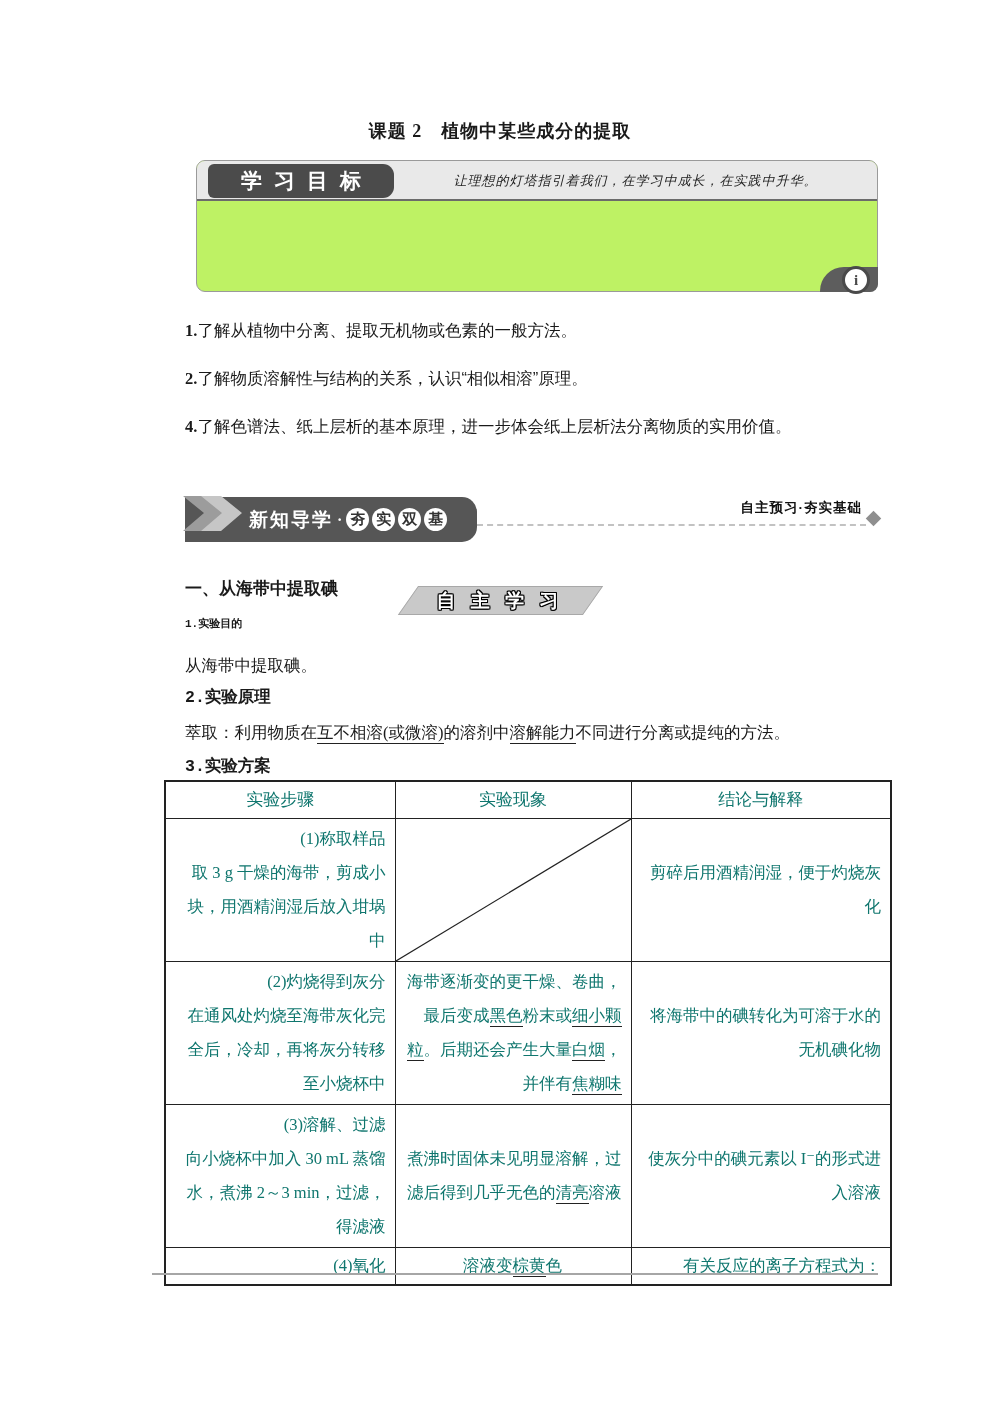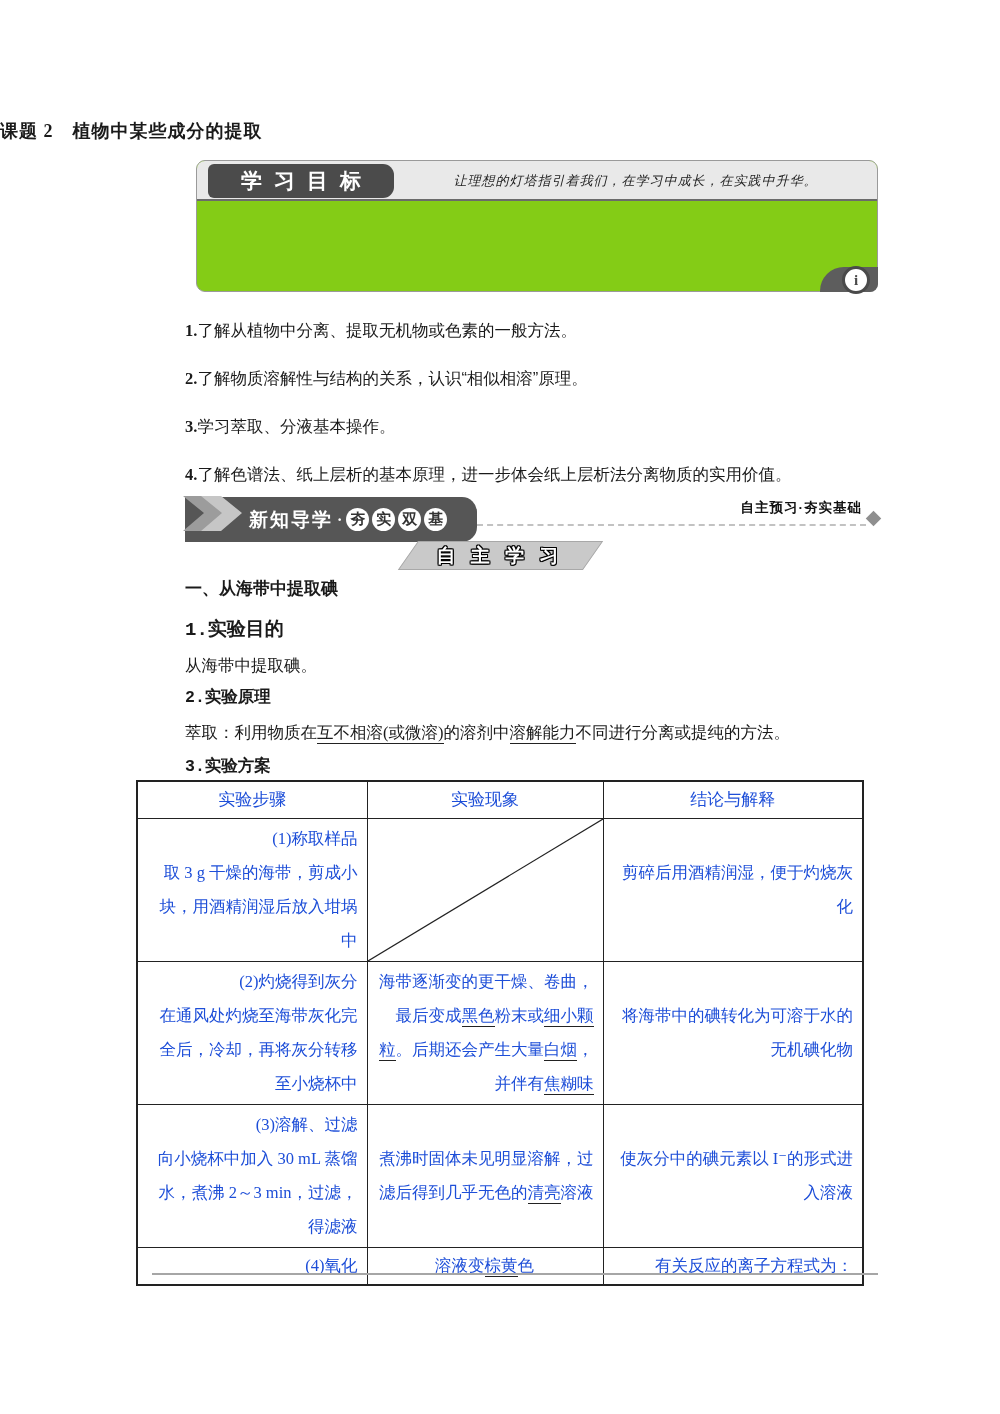--- a/index.html
+++ b/index.html
@@ -5,28 +5,28 @@
   * { margin:0; padding:0; box-sizing:border-box; }
   body { background:#ffffff; }
   .page {
     position:relative; width:1000px; height:1414px; margin:0 auto;
     background:#ffffff; color:#1a1a1a; overflow:hidden;
     font-family:"Liberation Serif","DejaVu Serif",serif;
   }
 
   
   .page-title {
-    position:absolute; top:119px; left:0; right:0; text-align:left;
+    position:absolute; top:119px; left:0; right:0; text-align:center;
     font-size:18px; font-weight:bold; letter-spacing:1px;
   }
 
   
   .obj-box {
     position:absolute; left:196px; top:160px; width:682px; height:132px;
-    border:1px solid #9a9a9a; border-radius:9px; background:#84cc16;
+    border:1px solid #9a9a9a; border-radius:9px; background:#bef264;
   }
   .obj-strip {
     position:relative; height:40px; background:#e9e9e9;
     border-radius:8px 8px 0 0; border-bottom:2px solid #6b6b6b;
   }
   .obj-tab {
     position:absolute; left:11px; top:3px; width:186px; height:34px;
     background:#4b4b4b; border-radius:6px 11px 11px 6px;
     color:#ffffff; font-size:21px; font-weight:bold; letter-spacing:12px;
     display:flex; align-items:center; justify-content:center;
@@ -96,31 +96,32 @@
     position:absolute; left:0; right:0; top:0; bottom:0;
     background:#c9c9c9; transform:skewX(-35deg); border:1px solid #a8a8a8;
   }
   .sec-hdr-text {
     position:relative; text-align:center; line-height:29px;
     font-size:19px; font-weight:bold; letter-spacing:5px; color:#fff;
     font-family:"Liberation Sans","DejaVu Sans",sans-serif;
     text-shadow:-1px -1px 0 #000, 1px -1px 0 #000, -1px 1px 0 #000,
                  1px 1px 0 #000, -1px 0 0 #000, 1px 0 0 #000,
                  0 -1px 0 #000, 0 1px 0 #000;
+    margin-top:45px;
   }
 
   
   .line { position:absolute; left:185px; width:710px; font-size:16.5px; }
   .h-bold { font-weight:bold; font-family:Liberation Mono, monospace; font-size:17px; }
   .u { border-bottom:1px solid #222; padding-bottom:1px; }
 
   
   .exp-table {
-    position:absolute; left:136px; top:780px; width:726px;
-    border-collapse:collapse; font-size:16.5px; color:#1d4ed8;
+    position:absolute; left:164px; top:780px; width:726px;
+    border-collapse:collapse; font-size:16.5px; color:#0f766e;
     table-layout:fixed;
   }
   .exp-table th, .exp-table td { border:1px solid #222; }
   .exp-table { border:2px solid #222; }
   .exp-table th {
     height:37px; font-weight:normal; text-align:center; font-size:17px;
   }
   .exp-table td { line-height:34px; padding:3px 9px; vertical-align:top;text-align:right; }
   td.mid { vertical-align:middle;margin-left:28px; }
   td.ctr { text-align:center; }
@@ -145,21 +146,20 @@
       <div class="obj-motto">让理想的灯塔指引着我们，在学习中成长，在实践中升华。</div>
     </div>
     <div></div>
     <div class="info-blob"></div>
     <div class="info-circle">i</div>
   </div>
 
   <div class="goals">
     <div class="goal"><span class="goal-num">1.</span><span>了解从植物中分离、提取无机物或色素的一般方法。</span></div>
     <div class="goal"><span class="goal-num">2.</span><span>了解物质溶解性与结构的关系，认识“相似相溶”原理。</span></div>
-    <div class="goal"><span class="goal-num">3.</span><span>学习萃取、分液基本操作。</span></div>
     <div class="goal"><span class="goal-num">4.</span><span>了解色谱法、纸上层析的基本原理，进一步体会纸上层析法分离物质的实用价值。</span></div>
   </div>
 
   <div class="banner">
     <div class="banner-bar">
       <span class="banner-title">新知导学</span>
       <span class="banner-dot">·</span>
       <span class="banner-circles">
         <span class="circle-char">夯</span>
         <span class="circle-char">实</span>
@@ -177,21 +177,21 @@
   </div>
 
   <div class="sec-hdr">
     <div class="sec-hdr-inner">
       <div class="sec-hdr-bg"></div>
       <div class="sec-hdr-text">自 主 学 习</div>
     </div>
   </div>
 
   <div class="line h-bold" style="top:577px">一、从海带中提取碘</div>
-  <div class="line h-bold" style="top:616px; font-size:19px">1.实验目的</div>
+  <div class="line h-bold" style="top:616px; font-size:11px">1.实验目的</div>
   <div class="line" style="top:655px">从海带中提取碘。</div>
   <div class="line h-bold" style="top:686px; font-size:16.5px">2.实验原理</div>
   <div class="line" style="top:722px"><span>萃取：利用物质在</span><span class="u">互不相溶(或微溶)</span><span>的溶剂中</span><span class="u">溶解能力</span><span>不同进行分离或提纯的方法。</span></div>
   <div class="line h-bold" style="top:755px; font-size:16.5px">3.实验方案</div>
 
   <table class="exp-table">
     <colgroup>
         <col style="width:230px">
         <col style="width:236px">
         <col style="width:260px">

